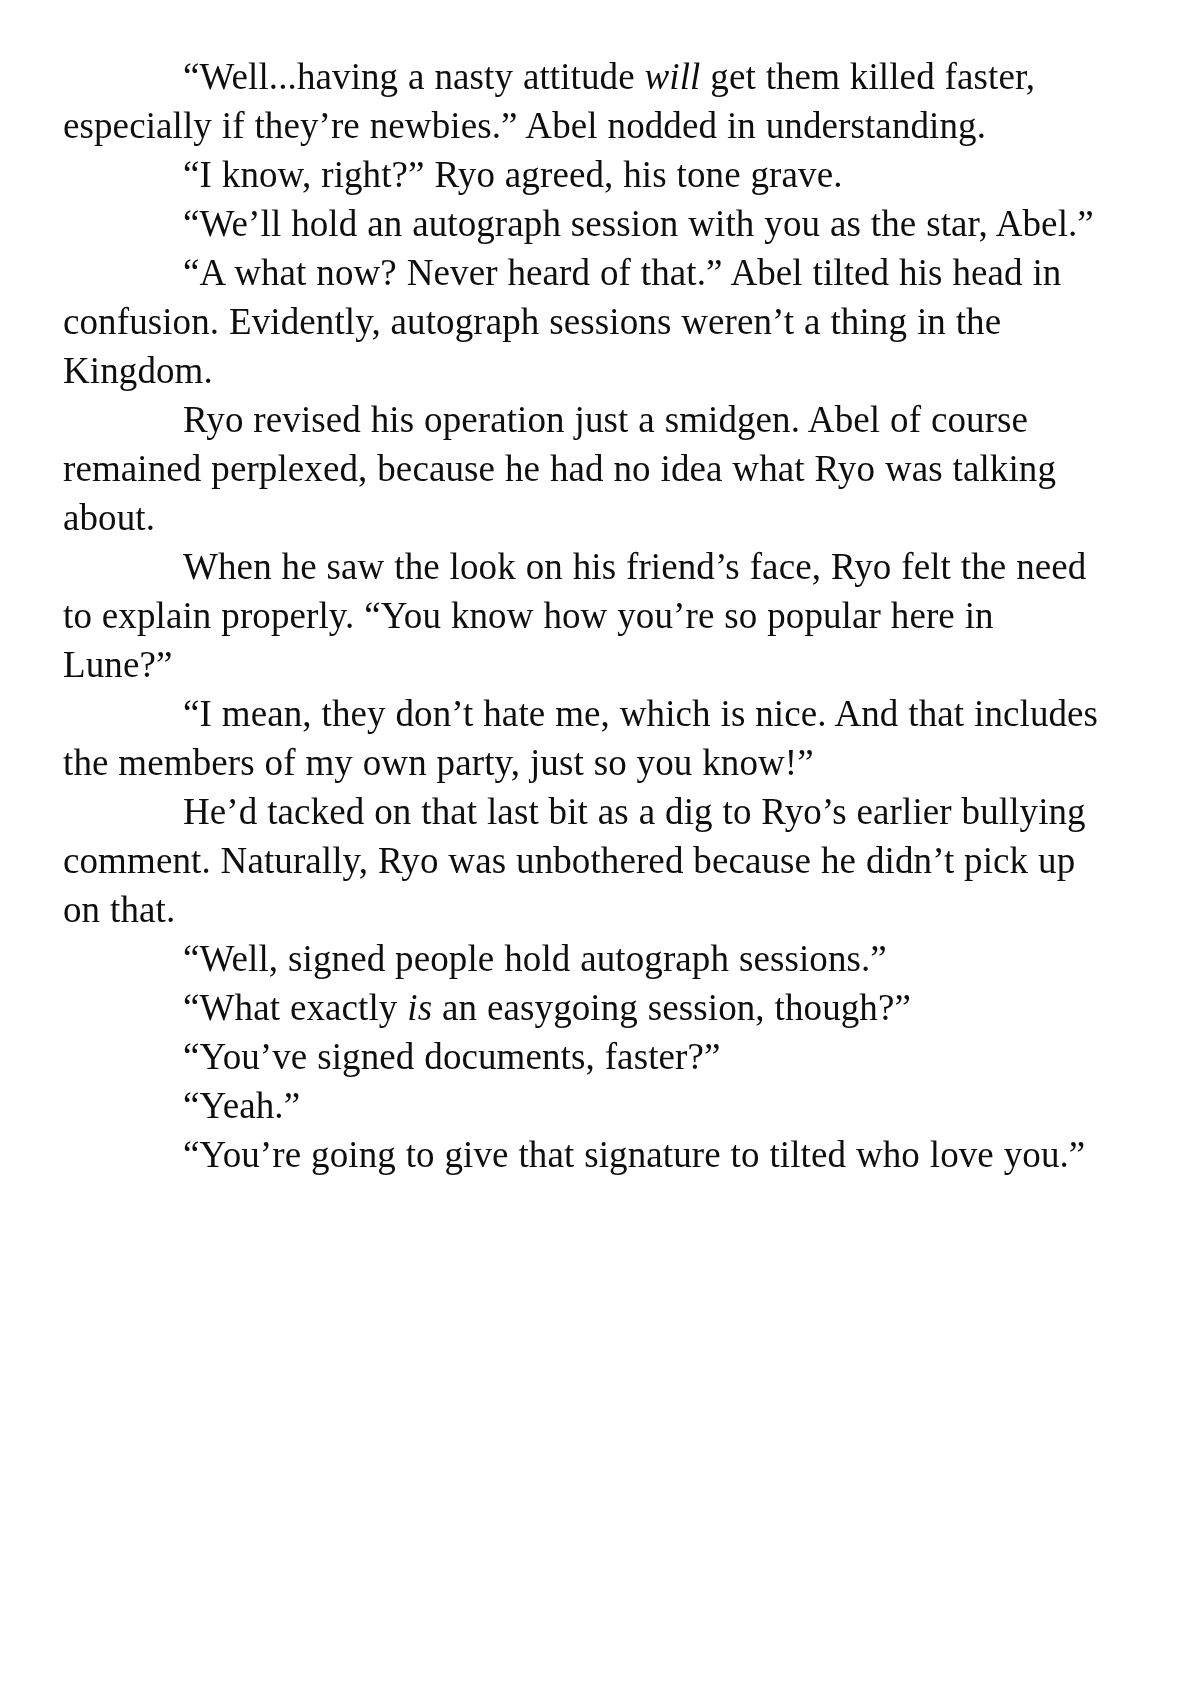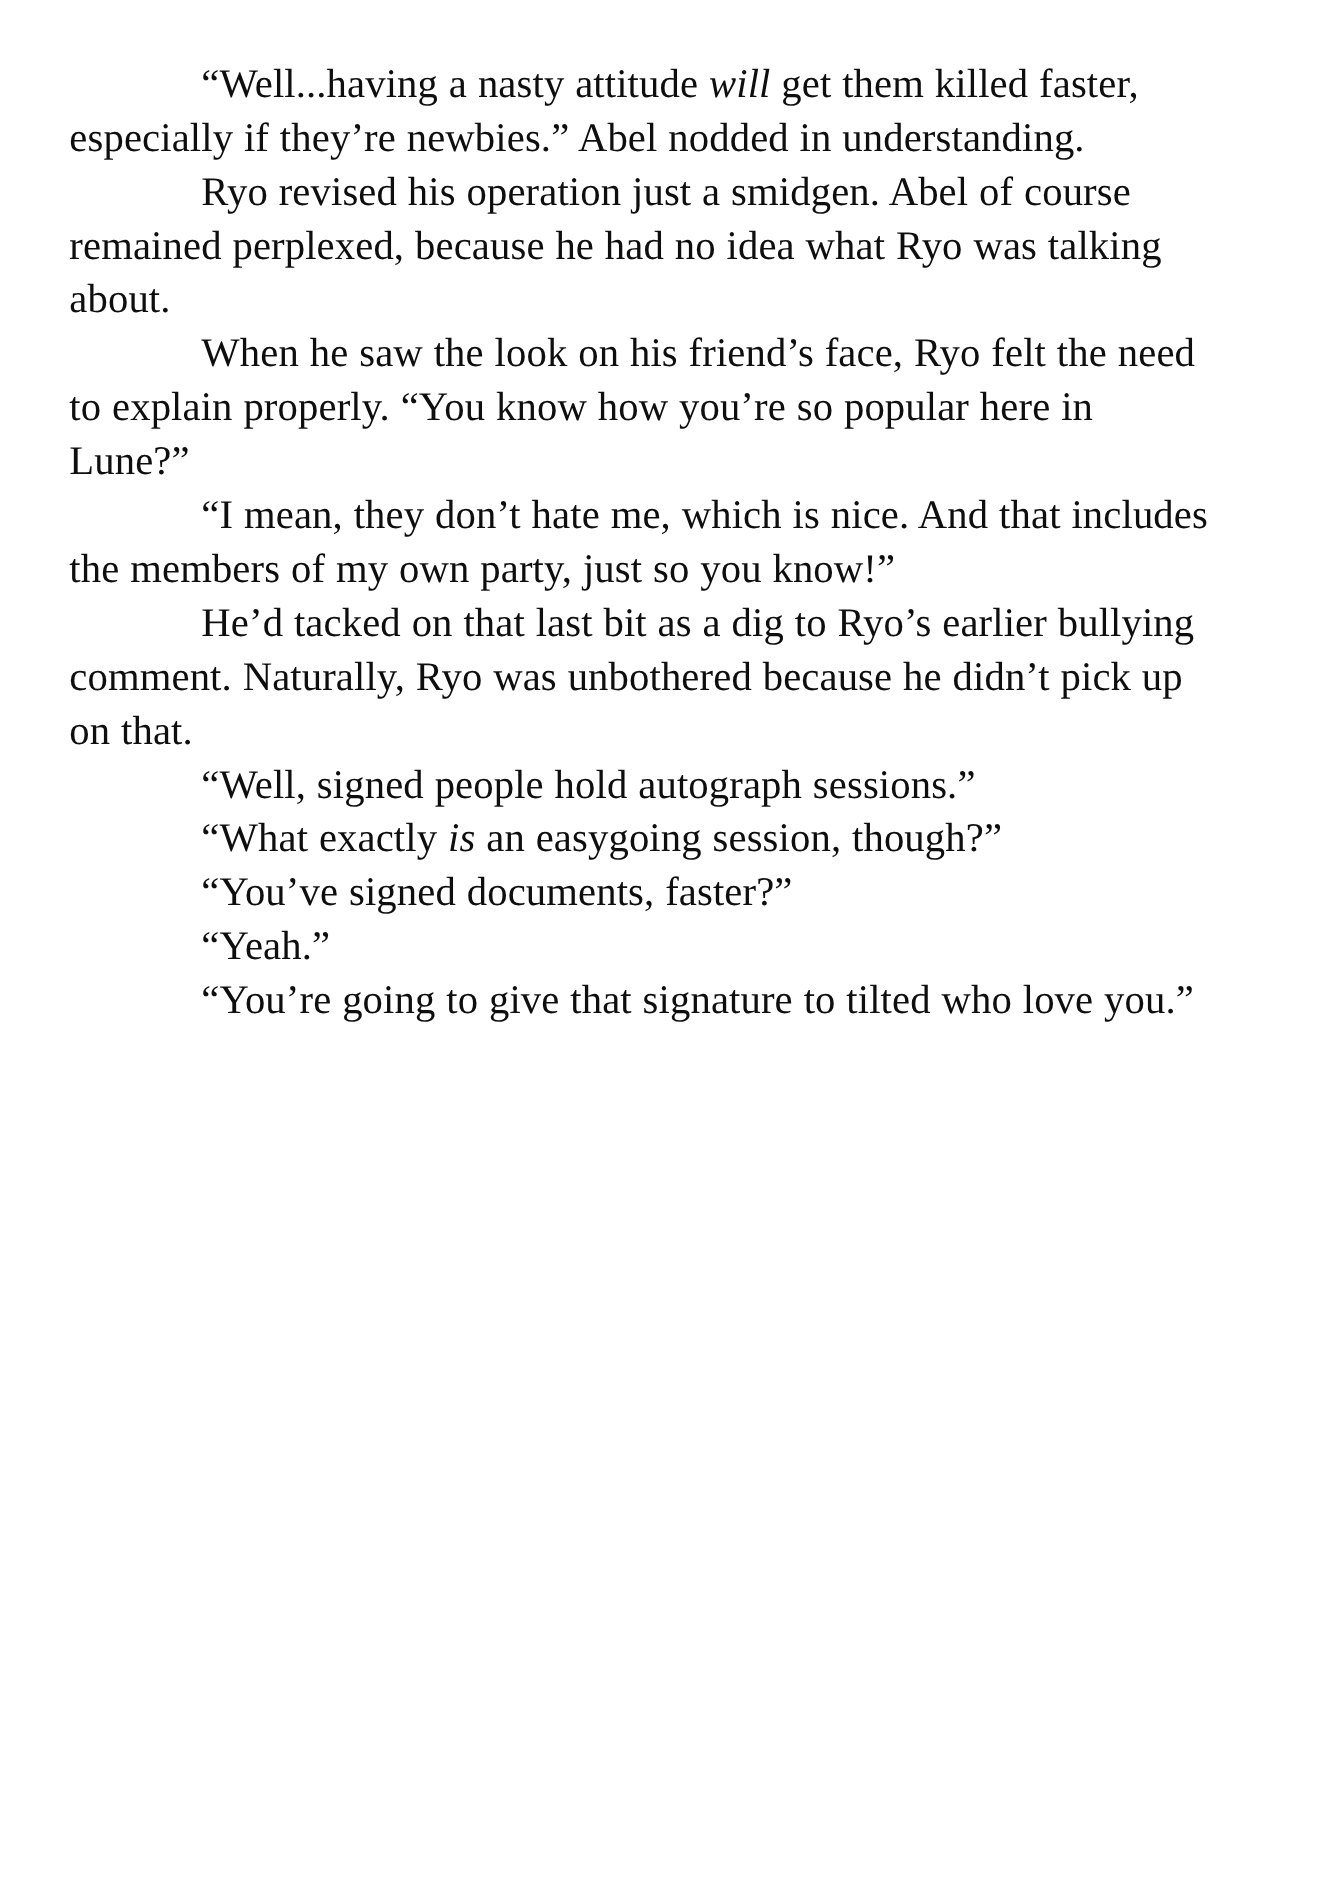--- a/index.html
+++ b/index.html
@@ -33,20 +33,23 @@
   }
   .page p .it {
     font-style: italic;
   }
 </style>
 </head>
 <body>
 
 <main class="page">
     <p><span class="rm">“Well...having a nasty attitude </span><span class="it">will</span><span class="rm"> get them killed faster, especially if they’re newbies.” Abel nodded in understanding.</span></p>
+    <p><span class="rm">“I know, right?” Ryo agreed, his tone grave.</span></p>
+    <p><span class="rm">“We’ll hold an autograph session with you as the star, Abel.”</span></p>
+    <p><span class="rm">“A what now? Never heard of that.” Abel tilted his head in confusion. Evidently, autograph sessions weren’t a thing in the Kingdom.</span></p>
     <p><span class="rm">Ryo revised his operation just a smidgen. Abel of course remained perplexed, because he had no idea what Ryo was talking about.</span></p>
     <p><span class="rm">When he saw the look on his friend’s face, Ryo felt the need to explain properly. “You know how you’re so popular here in Lune?”</span></p>
     <p><span class="rm">“I mean, they don’t hate me, which is nice. And that includes the members of my own party, just so you know!”</span></p>
     <p><span class="rm">He’d tacked on that last bit as a dig to Ryo’s earlier bullying comment. Naturally, Ryo was unbothered because he didn’t pick up on that.</span></p>
     <p><span class="rm">“Well, signed people hold autograph sessions.”</span></p>
     <p><span class="rm">“What exactly </span><span class="it">is</span><span class="rm"> an easygoing session, though?”</span></p>
     <p><span class="rm">“You’ve signed documents, faster?”</span></p>
     <p><span class="rm">“Yeah.”</span></p>
     <p><span class="rm">“You’re going to give that signature to tilted who love you.”</span></p>
   </main>

